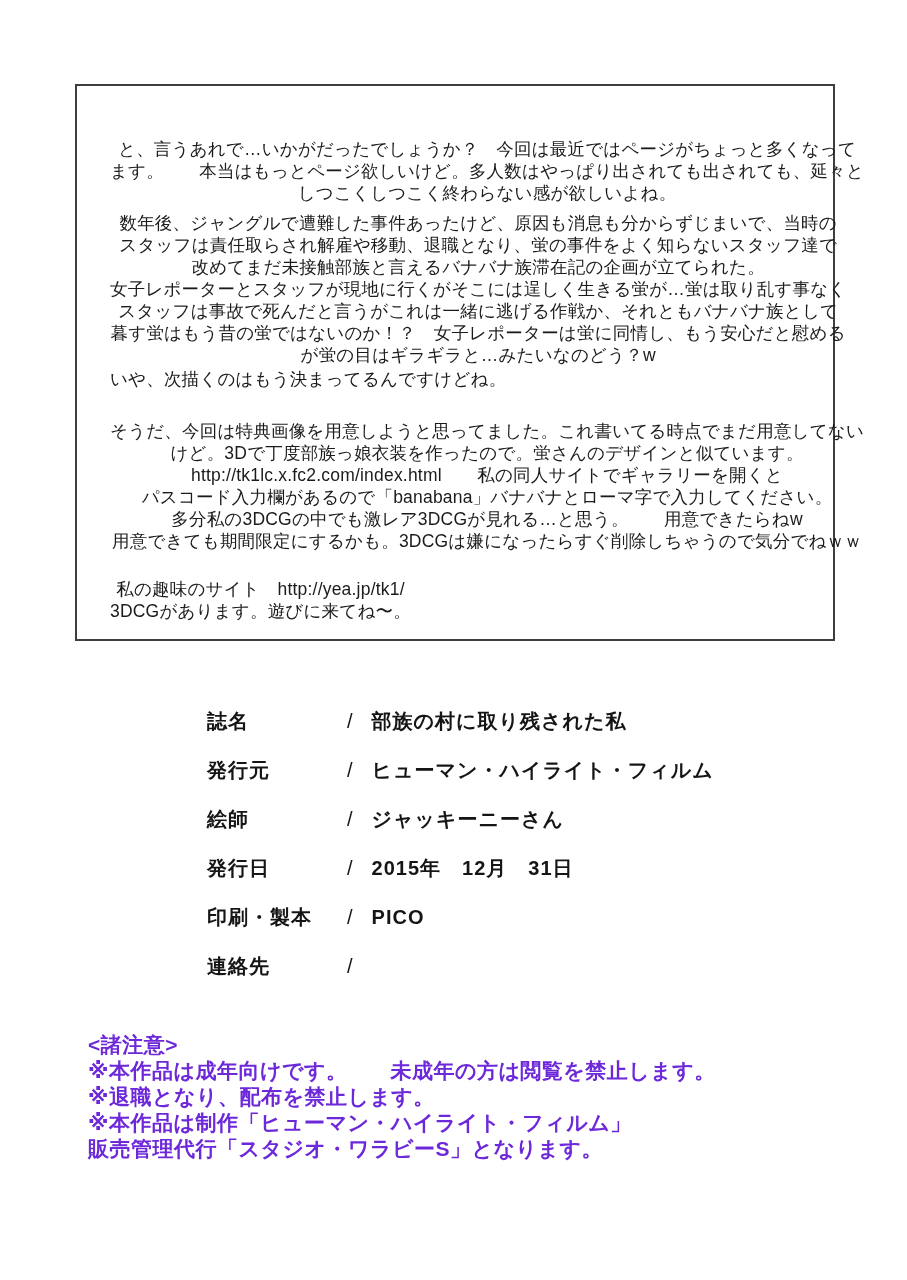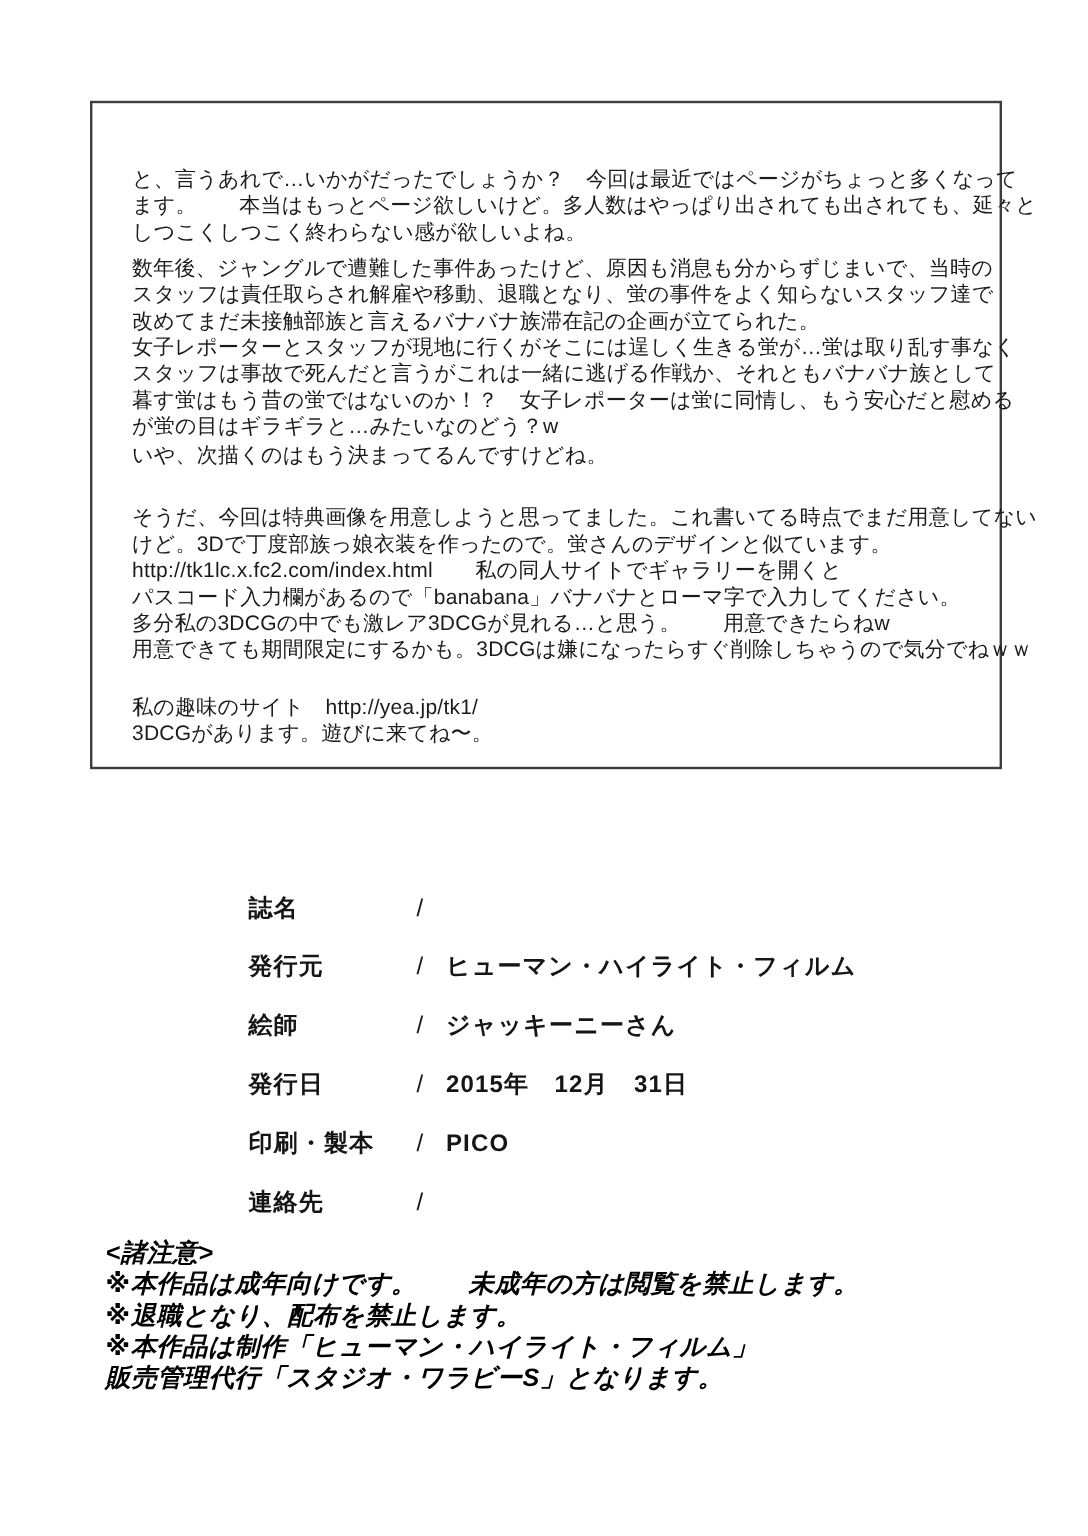--- a/index.html
+++ b/index.html
@@ -11,20 +11,21 @@
     font-family:"Liberation Sans","DejaVu Sans",sans-serif;
     color:#1c1c1c;
   }
   
   .afterword-box{
     position:absolute;
     left:75px;top:84px;
     width:756px;height:553px;
     border:2px solid #3e3e3e;
     background:#ffffff;
+    text-align:center;
   }
   .para{
     position:absolute;
     left:33px;
     font-size:17.5px;
     line-height:22px;
     white-space:pre;
     letter-spacing:0.2px;
     color:#1b1b1b;
   }
@@ -47,36 +48,34 @@
     filter:drop-shadow(0 5px 2px rgba(120,120,120,0.55));
   }
   
   .colophon{
     position:absolute;
     left:207px;top:708px;
     font-size:20px;
     font-weight:600;
     color:#151515;
     letter-spacing:1px;
-    margin-top:36px;
   }
   .c-row{display:flex;line-height:27px;margin-bottom:22px;}
   .c-label{width:140px;flex:none;}
   .c-slash{flex:none;font-weight:400;}
   .c-value{margin-left:18px;white-space:pre;}
   
   .notices{
     position:absolute;
     left:88px;top:1032px;
     font-size:21px;
     font-weight:bold;
     line-height:26px;
-    color:#000000;
+    color:#6d28d9;
     letter-spacing:0.5px;
-    font-style:italic;
   }
   .notice-line{white-space:pre;}
 </style>
 </head>
 <body>
 
 <div class="page">
 
   <div class="afterword-box">
     <div class="para p0">と、言うあれで…いかがだったでしょうか？　今回は最近ではページがちょっと多くなって
@@ -98,20 +97,21 @@
 用意できても期間限定にするかも。3DCGは嫌になったらすぐ削除しちゃうので気分でねｗｗ</div>
     <div class="para p4">私の趣味のサイト　http://yea.jp/tk1/
 3DCGがあります。遊びに来てね〜。</div>
   </div>
 
 
   <div class="colophon">
     <div class="c-row">
       <span class="c-label">誌名</span>
       <span class="c-slash">/</span>
+      <span class="c-value">部族の村に取り残された私</span>
     </div>
     <div class="c-row">
       <span class="c-label">発行元</span>
       <span class="c-slash">/</span>
       <span class="c-value">ヒューマン・ハイライト・フィルム</span>
     </div>
     <div class="c-row">
       <span class="c-label">絵師</span>
       <span class="c-slash">/</span>
       <span class="c-value">ジャッキーニーさん</span>

